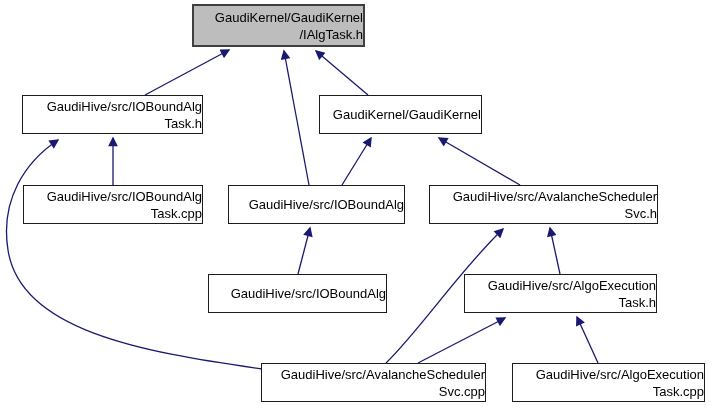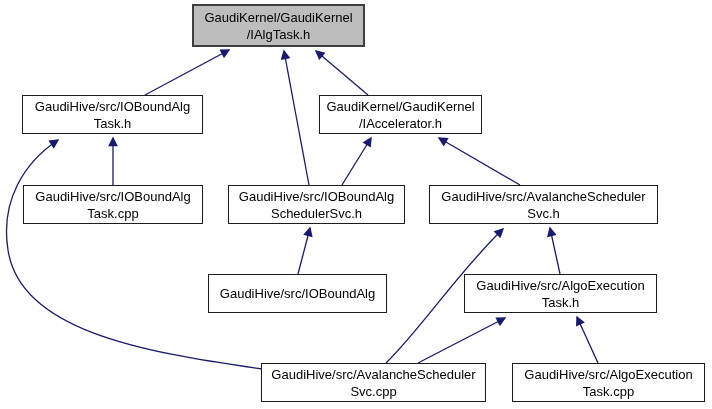--- a/index.html
+++ b/index.html
@@ -32,21 +32,21 @@
     stroke-width: 1.3;
   }
   .arrowhead { fill: var(--edge); }
   .node {
     position: absolute;
     box-sizing: border-box;
     background: var(--node-fill);
     border: 1px solid var(--node-border);
     display: flex;
     flex-direction: column;
-    align-items: center;
+    align-items: flex-end;
     justify-content: center;
     text-align: center;
     color: var(--text);
     font-size: 13px;
     line-height: 17px;
     cursor: pointer;
     white-space: nowrap;
   }
   .node.highlighted {
     background: var(--hl-fill);
@@ -82,29 +82,27 @@
       <div class="node highlighted" style="left: 192px; top: 4px; width: 173px; height: 43px;">
         <span>GaudiKernel/GaudiKernel</span>
         <span>/IAlgTask.h</span>
       </div>
       <div class="node" style="left: 22px; top: 95px; width: 181px; height: 39px;">
         <span>GaudiHive/src/IOBoundAlg</span>
         <span>Task.h</span>
       </div>
       <div class="node" style="left: 319px; top: 95px; width: 163px; height: 39px;">
         <span>GaudiKernel/GaudiKernel</span>
-        <span>/IAccelerator.h</span>
       </div>
       <div class="node" style="left: 23px; top: 185px; width: 180px; height: 39px;">
         <span>GaudiHive/src/IOBoundAlg</span>
         <span>Task.cpp</span>
       </div>
       <div class="node" style="left: 228px; top: 185px; width: 177px; height: 39px;">
         <span>GaudiHive/src/IOBoundAlg</span>
-        <span>SchedulerSvc.h</span>
       </div>
       <div class="node" style="left: 429px; top: 185px; width: 229px; height: 39px;">
         <span>GaudiHive/src/AvalancheScheduler</span>
         <span>Svc.h</span>
       </div>
       <div class="node" style="left: 208px; top: 274px; width: 179px; height: 39px;">
         <span>GaudiHive/src/IOBoundAlg</span>
       </div>
       <div class="node" style="left: 464px; top: 274px; width: 193px; height: 39px;">
         <span>GaudiHive/src/AlgoExecution</span>

